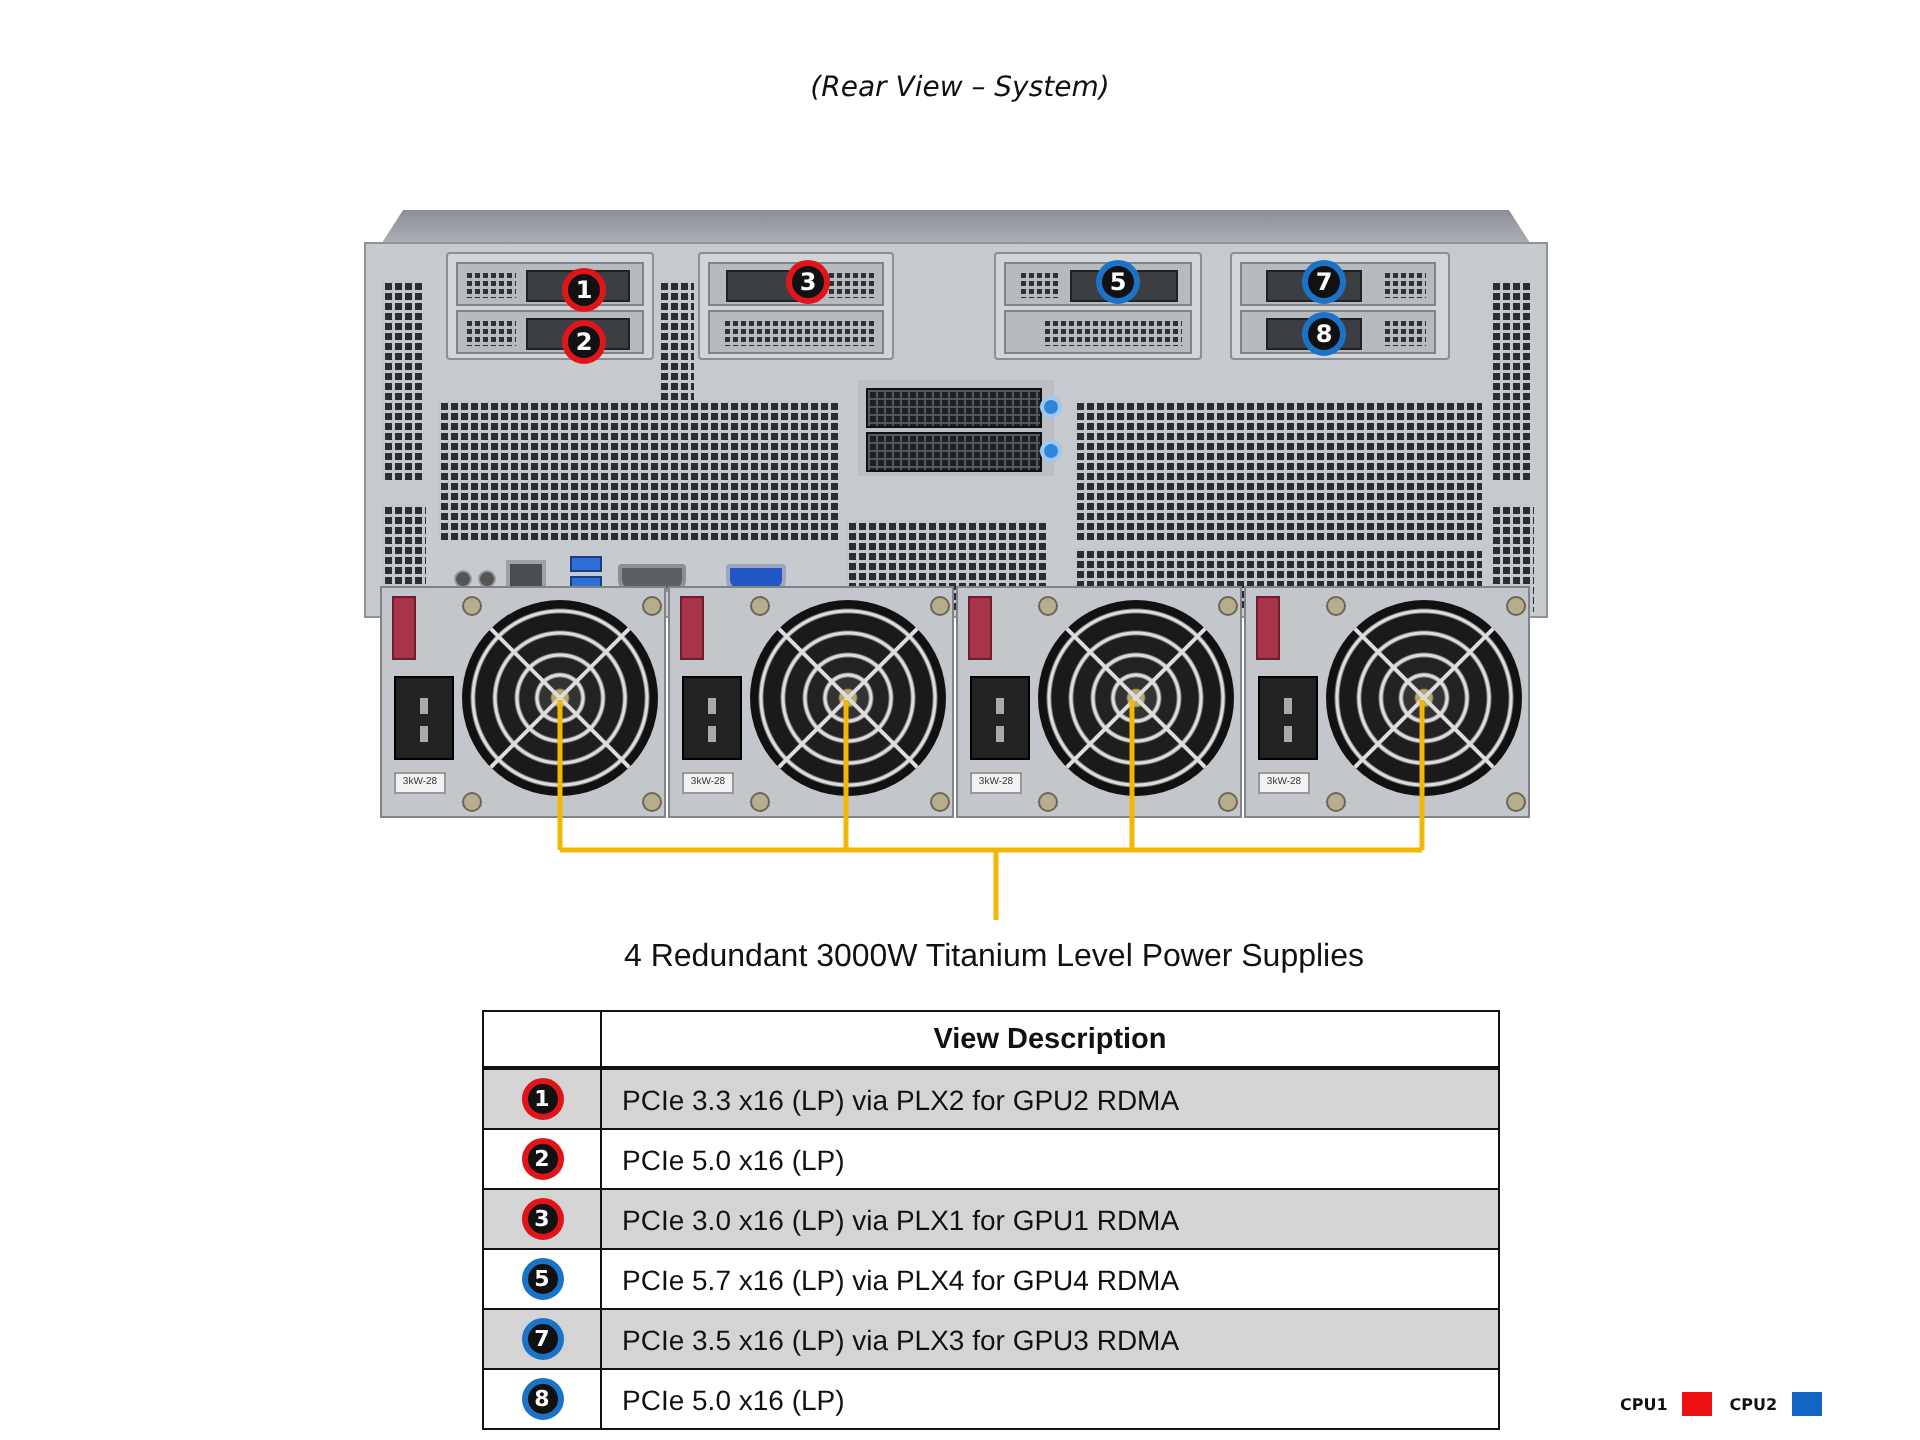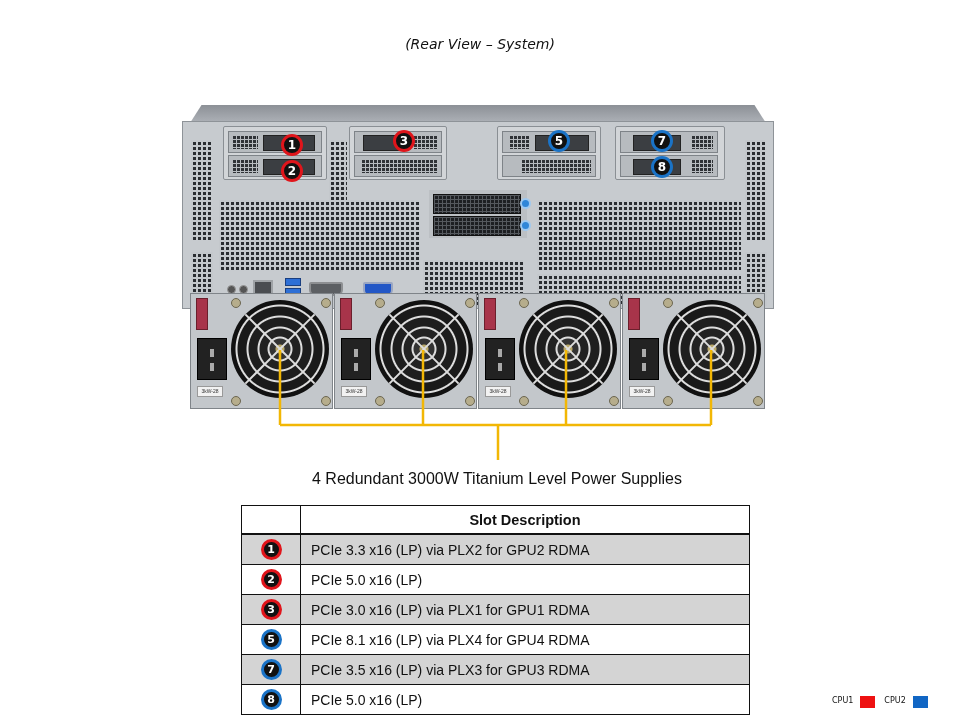--- a/index.html
+++ b/index.html
@@ -56,21 +56,21 @@
 
   table.slots { position:absolute; left:241px; top:505px; width:509px; border-collapse:collapse; font-size:14px; color:#111; }
   table.slots td, table.slots th { border:1px solid #111; height:29px; padding:0; }
   table.slots th { font-weight:bold; font-size:14.5px; border-bottom:2px solid #111; height:27px; }
   table.slots th.blank { width:58px; }
   table.slots td.num { text-align:center; }
   table.slots td.desc { padding-left:10px; }
   table.slots tr.shade td { background:#d4d4d4; }
   table.slots .marker { position:relative; display:inline-block; vertical-align:middle; width:21px; height:21px; line-height:15px; font-size:11px; }
 
-  .legend { position:absolute; left:832px; top:696px; font-size:8px; font-weight:normal; color:#111; display:flex; font-family:"DejaVu Sans", sans-serif; }
+  .legend { position:absolute; left:810px; top:696px; font-size:8px; font-weight:bold; color:#111; display:flex; align-items:center; font-family:"DejaVu Sans", sans-serif; }
   .legend .sw { width:15px; height:12px; margin:0 9px 0 7px; }
 </style>
 </head>
 <body>
 
 <div class="caption">(Rear View – System)</div>
 
 <div class="chassis">
   <div class="chassis-top"></div>
   <div class="chassis-body">
@@ -217,39 +217,39 @@
     <path d="M498 425 V460"></path>
   </g>
 </svg>
 
 <div class="psu-caption">4 Redundant 3000W Titanium Level Power Supplies</div>
 
 <table class="slots">
   <thead>
     <tr>
       <th class="blank"></th>
-      <th>Slot Description</th>
+      <th>View Description</th>
     </tr>
   </thead>
   <tbody id="slot-rows">
       <tr class="shade">
         <td class="num"><span class="marker cpu1">1</span></td>
         <td class="desc">PCIe 3.3 x16 (LP) via PLX2 for GPU2 RDMA</td>
       </tr>
       <tr>
         <td class="num"><span class="marker cpu1">2</span></td>
         <td class="desc">PCIe 5.0 x16 (LP)</td>
       </tr>
       <tr class="shade">
         <td class="num"><span class="marker cpu1">3</span></td>
         <td class="desc">PCIe 3.0 x16 (LP) via PLX1 for GPU1 RDMA</td>
       </tr>
       <tr>
         <td class="num"><span class="marker cpu2">5</span></td>
-        <td class="desc">PCIe 8.1 x16 (LP) via PLX4 for GPU4 RDMA</td>
+        <td class="desc">PCIe 5.7 x16 (LP) via PLX4 for GPU4 RDMA</td>
       </tr>
       <tr class="shade">
         <td class="num"><span class="marker cpu2">7</span></td>
         <td class="desc">PCIe 3.5 x16 (LP) via PLX3 for GPU3 RDMA</td>
       </tr>
       <tr>
         <td class="num"><span class="marker cpu2">8</span></td>
         <td class="desc">PCIe 5.0 x16 (LP)</td>
       </tr>
     </tbody>

